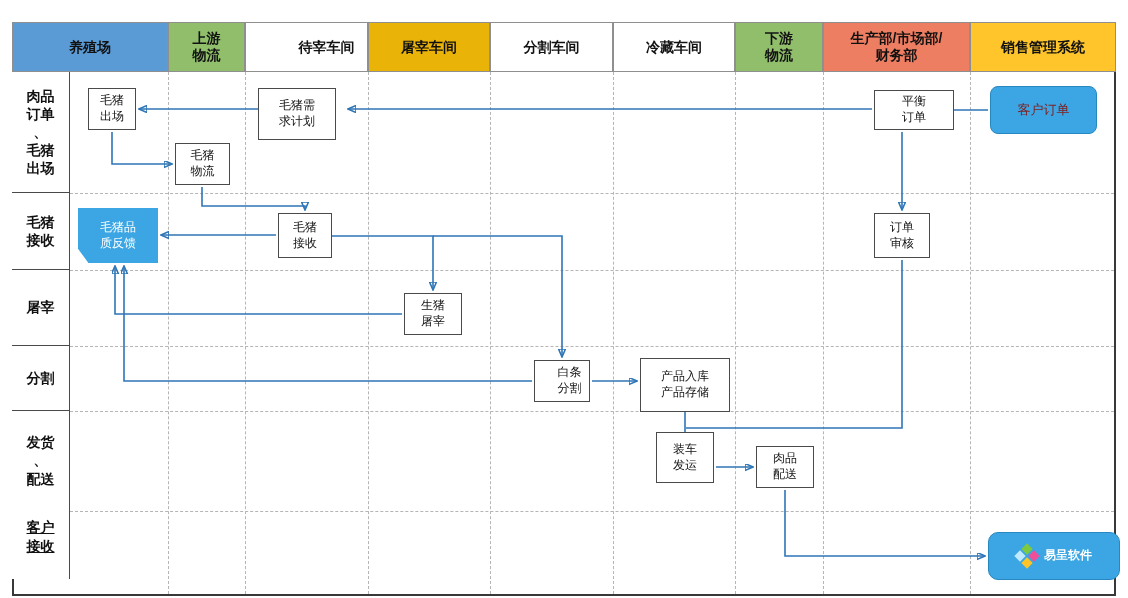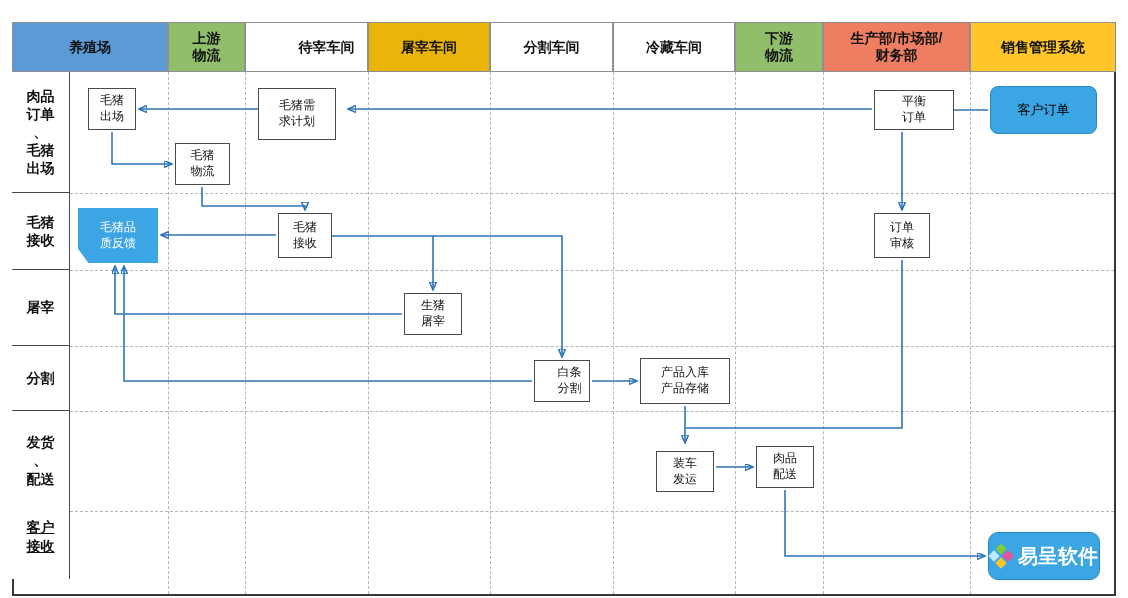--- a/index.html
+++ b/index.html
@@ -40,33 +40,33 @@
   .hl1 { top: 185px; } .hl2 { top: 262px; } .hl3 { top: 338px; } .hl4 { top: 403px; } .hl5 { top: 503px; }
 
   
   .node { position: absolute; background: #fff; border: 1px solid #4a4a4a; color: #111; display: flex;
           align-items: center; justify-content: center; text-align: center; font-size: 12px; line-height: 1.3;
           white-space: pre-line; }
   .n-pig-exit  { left: 88px;  top: 80px;  width: 48px;  height: 42px; }
   .n-demand    { left: 258px; top: 80px;  width: 78px;  height: 52px; font-family: Liberation Serif, serif; }
   .n-balance   { left: 874px; top: 82px;  width: 80px;  height: 40px; }
   .n-customer  { left: 990px; top: 78px;  width: 107px; height: 48px; background: #3BA6E3; border: 1px solid #2787bf;
-                 border-radius: 8px; color: #000000; font-size: 13px; }
+                 border-radius: 8px; color: #7f1d1d; font-size: 13px; }
   .n-piglog    { left: 175px; top: 135px; width: 55px;  height: 42px; }
   .n-feedback  { left: 78px;  top: 200px; width: 80px;  height: 55px; background: #3BA6E3; color: #fff; border: none;
                  clip-path: polygon(0 0, 100% 0, 100% 100%, 13% 100%, 0 74%); }
   .n-receive   { left: 278px; top: 205px; width: 54px;  height: 45px; }
   .n-audit     { left: 874px; top: 205px; width: 56px;  height: 45px; }
   .n-slaughter { left: 404px; top: 285px; width: 58px;  height: 42px; text-align: right; }
   .n-cut       { left: 534px; top: 352px; width: 56px;  height: 42px; padding-left: 15px; }
-  .n-storage   { left: 640px; top: 350px; width: 90px;  height: 46px; }
-  .n-load      { left: 656px; top: 443px; width: 58px;  height: 41px; }
+  .n-storage   { left: 640px; top: 350px; width: 90px;  height: 54px; }
+  .n-load      { left: 656px; top: 424px; width: 58px;  height: 51px; }
   .n-delivery  { left: 756px; top: 438px; width: 58px;  height: 42px; }
-  .n-brand     { left: 988px; top: 524px; width: 112px; height: 48px; background: #3BA6E3; border: 1px solid #2787bf;
-                 border-radius: 10px; color: #fff; gap: 6px; font-weight: bold; font-size: 20px; white-space: nowrap; }
+  .n-brand     { left: 988px; top: 524px; width: 132px; height: 48px; background: #3BA6E3; border: 1px solid #2787bf;
+                 border-radius: 10px; color: #fff; gap: 6px; font-weight: bold; font-size: 12px; white-space: nowrap; }
 
   
   .logo { position: relative; width: 22px; height: 22px; flex: 0 0 22px; }
   .logo i { position: absolute; width: 8px; height: 8px; transform: rotate(45deg); }
   .logo .d1 { left: 7px;  top: 0;    background: #7DC93F; }
   .logo .d2 { left: 0;    top: 7px;  background: #BFE9FF; }
   .logo .d3 { left: 14px; top: 7px;  background: #F04E98; }
   .logo .d4 { left: 7px;  top: 14px; background: #FFC527; }
 
   svg.arrows { position: absolute; left: 0; top: 0; width: 1128px; height: 598px; pointer-events: none; }

